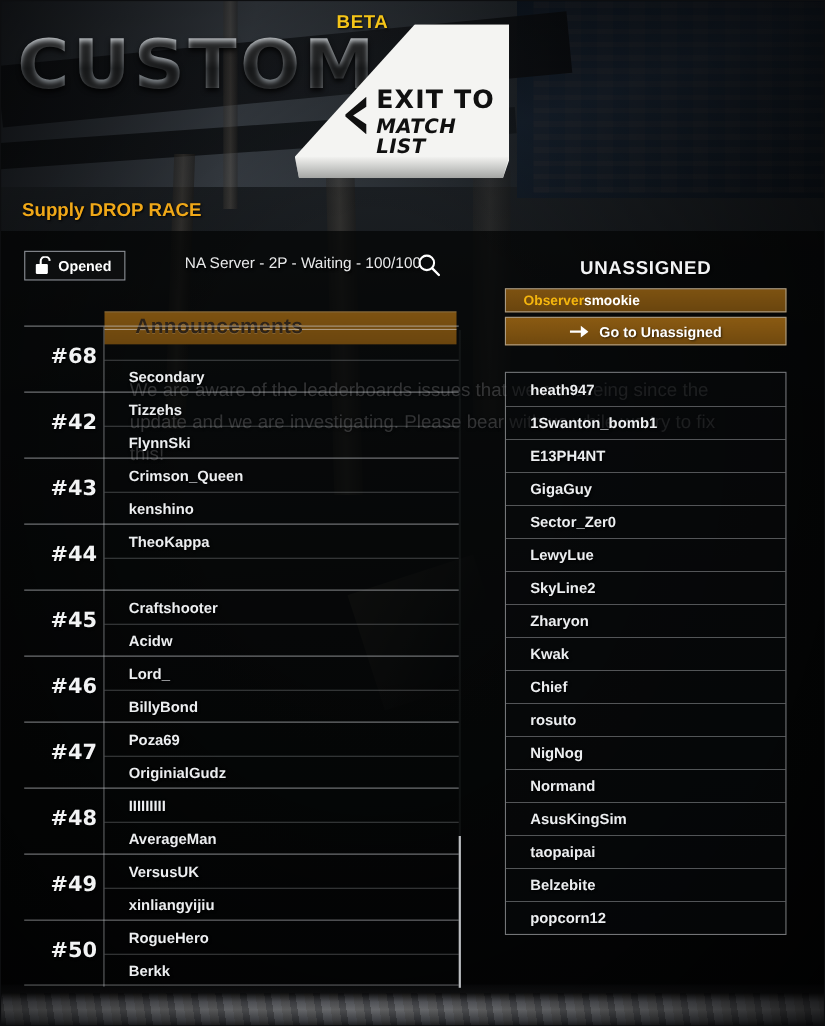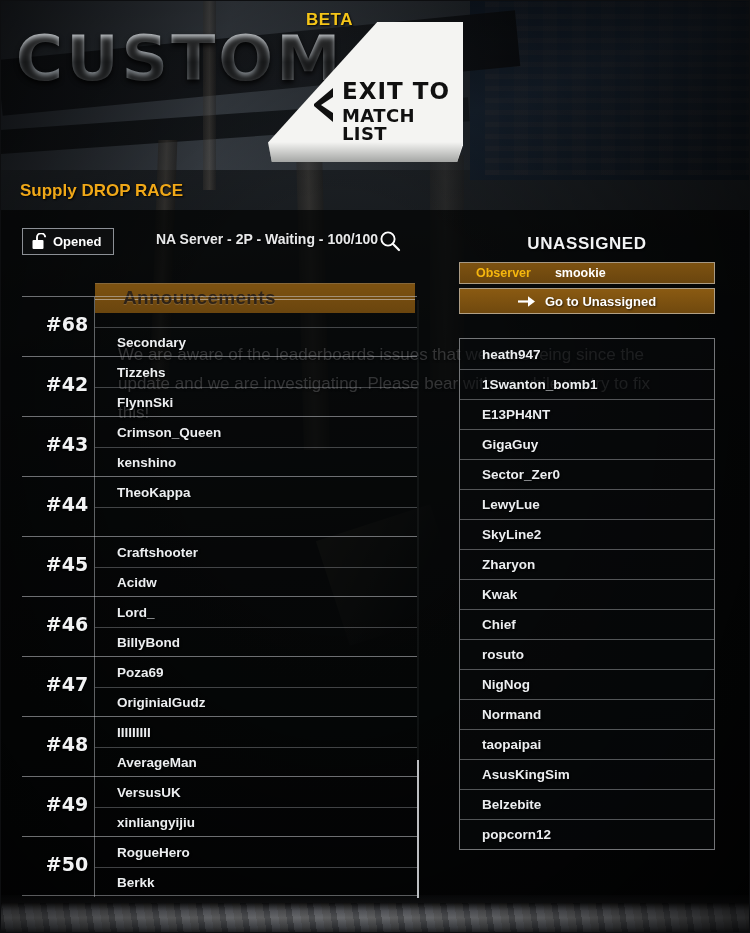--- a/index.html
+++ b/index.html
@@ -101,41 +101,41 @@
     background:linear-gradient(180deg,rgba(190,192,190,.0),rgba(150,152,150,.85));
     clip-path:polygon(0% 0%, 100% 0%, 97% 100%, 2% 100%);
   }
   #exit-banner .chev { position:absolute; left:44px; top:66px; width:22px; height:34px; }
   #exit-banner .exit-text {
     position:absolute; left:74px; top:58px; width:116px;
     color:#101010; font-family:"DejaVu Sans", sans-serif;
     text-align:left; line-height:1.0;
   }
   #exit-banner .exit-line1 { font-size:23px; font-weight:bold; letter-spacing:1px; }
-  #exit-banner .exit-line2 { font-size:18px; font-weight:bold; letter-spacing:.4px; margin-top:4px; }
+  #exit-banner .exit-line2 { font-size:18px; font-weight:bold; letter-spacing:.4px; margin-top:4px;font-style:italic; }
 
   #mode-label {
     position:absolute; left:20px; top:181px;
     font-size:17px; font-weight:bold; color:#f0a818;
     text-shadow:1px 1px 2px rgba(0,0,0,.9);
   }
 
   
   #statusbar { position:absolute; left:0; top:228px; width:607px; height:32px; }
   #lock-button {
     position:absolute; left:22px; top:0; height:27px;
     display:flex; align-items:center; gap:6px;
     padding:0 12px 0 9px;
     border:1px solid #8c9096; background:rgba(14,15,17,.85);
     cursor:pointer;
   }
   #lock-button .lock-label { font-size:13px; font-weight:bold; color:#fff; }
   #server-info {
-    position:absolute; left:156px; top:3px;
-    font-size:14px; font-weight:bold; color:#e8e9ea;
+    position:absolute; left:168px; top:3px;
+    font-size:14px; font-weight:normal; color:#e8e9ea;
     text-shadow:1px 1px 2px rgba(0,0,0,.9);
   }
   #search-icon-wrap { position:absolute; left:379px; top:2px; cursor:pointer; }
 
   
   #announcements-panel { position:absolute; left:95px; top:283px; width:320px; height:30px;padding-left:12px; }
   #announcements-bar {
     position:absolute; inset:0;
     background:linear-gradient(180deg,#7d5211,#6a450e);
     border-top:1px solid rgba(255,255,255,.18);
@@ -193,21 +193,21 @@
   #unassigned-panel { position:absolute; left:459px; top:234px; width:256px; }
   #unassigned-title {
     font-size:17px; font-weight:bold; color:#f2f3f4; text-align:center;
     letter-spacing:.6px; text-shadow:1px 1px 2px rgba(0,0,0,.9);
     margin-bottom:8px;
   }
   #observer-row {
     position:relative; height:22px; margin-bottom:4px;
     border:1px solid rgba(205,208,212,.60);
     background:linear-gradient(180deg,#7d5211,#6a450e);
-    display:flex; align-items:center; padding-left:16px; gap:24px; cursor:pointer;
+    display:flex; align-items:center; padding-left:16px; gap:0; cursor:pointer;
   }
   #observer-row .obs-label { font-size:12.5px; font-weight:bold; color:#f5b60e; }
   #observer-row .obs-name { font-size:12.5px; font-weight:bold; color:#fff; }
   #goto-unassigned-btn {
     position:relative; height:26px; margin-bottom:24px;
     border:1px solid rgba(205,208,212,.60);
     background:linear-gradient(180deg,#8a5a12,#70490e);
     display:flex; align-items:center; justify-content:center; gap:10px;
     cursor:pointer;
   }
@@ -467,26 +467,26 @@
       <div class="u-item">
         <span class="uname">rosuto</span>
       </div>
       <div class="u-item">
         <span class="uname">NigNog</span>
       </div>
       <div class="u-item">
         <span class="uname">Normand</span>
       </div>
       <div class="u-item">
+        <span class="uname">AsusKingSim</span>
+      </div>
+      <div class="u-item">
         <span class="uname">taopaipai</span>
       </div>
       <div class="u-item">
-        <span class="uname">AsusKingSim</span>
-      </div>
-      <div class="u-item">
         <span class="uname">Belzebite</span>
       </div>
       <div class="u-item">
         <span class="uname">popcorn12</span>
       </div>
     </div>
 </div>
 
 <div id="outer-frame"></div>
 

